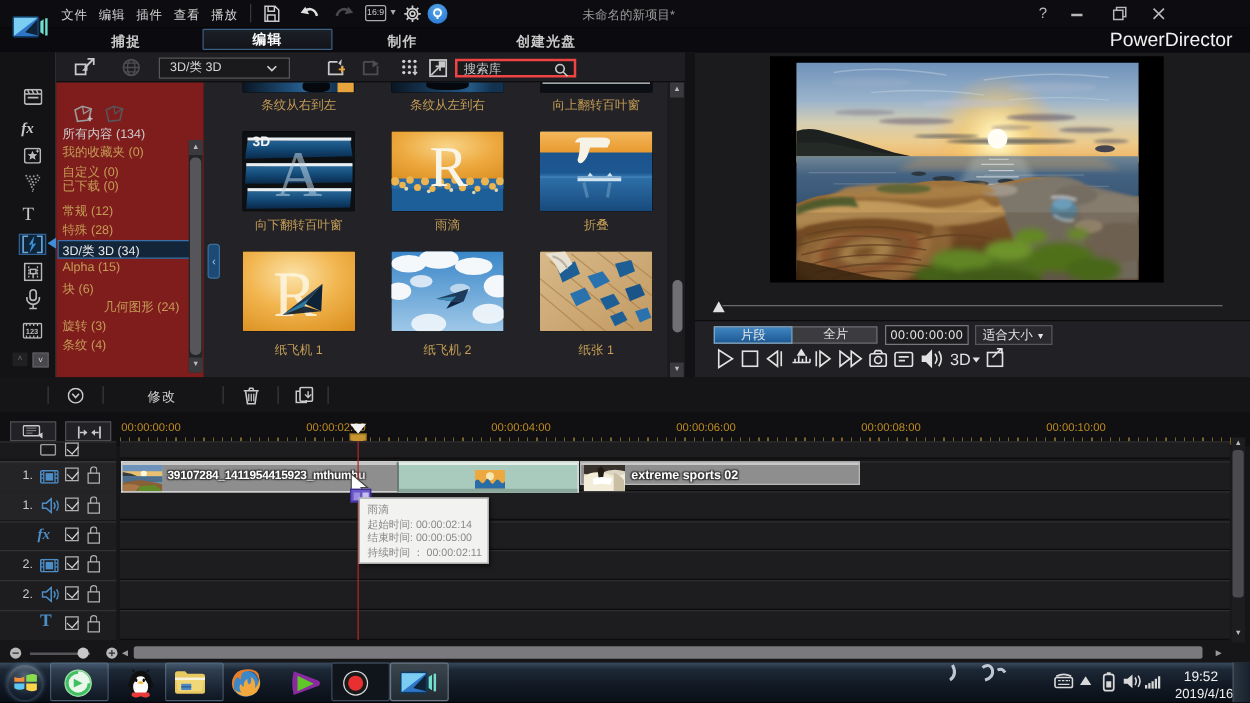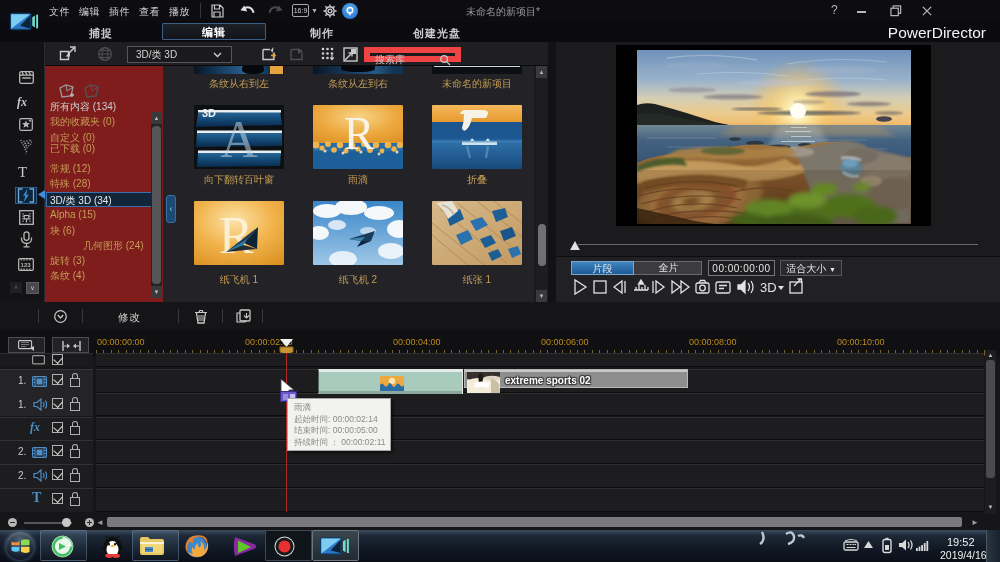--- a/index.html
+++ b/index.html
@@ -147,21 +147,21 @@
           <circle cx="6.5" cy="11" r="1.3"></circle>
         </g>
         <path d="M11 8 v4 M9.3 10.5 l1.7 2 l1.7 -2" stroke="#d0d0d0" stroke-width="1.2" fill="none"></path>
       </svg>
     <svg class="abs" style="left:298px;top:5px;" width="15" height="15" viewBox="0 0 15 15">
         <rect x="1" y="1" width="13" height="13" fill="none" stroke="#c9c9c9" stroke-width="1.4"></rect>
         <path d="M2 13 L8 7" stroke="#c9c9c9" stroke-width="1.4"></path>
         <path d="M5.5 6 h3.5 v3.5" fill="none" stroke="#c9c9c9" stroke-width="1.4"></path>
         <rect x="8" y="2" width="5" height="5" fill="#c9c9c9"></rect>
       </svg>
-    <div class="abs" style="left:319px;top:5px;width:97px;height:15px;background:#1a1a1d;border:6px solid #ef4444;color:#c9c9c9;font-size:10px;line-height:13px;padding-left:5px;">搜索库
+    <div class="abs" style="left:319px;top:5px;width:97px;height:15px;background:#1a1a1d;border:2px solid #ef4444;color:#c9c9c9;font-size:10px;line-height:13px;padding-left:5px;">搜索库
       <svg class="abs" style="right:4px;top:1px;" width="12" height="12" viewBox="0 0 12 12">
           <circle cx="5" cy="5" r="3.4" fill="none" stroke="#c9c9c9" stroke-width="1.3"></circle>
           <path d="M7.6 7.6 L11 11" stroke="#c9c9c9" stroke-width="1.3"></path>
         </svg>
     </div>
   </div>
   <div id="sidebar">
     <svg class="abs" style="left:19px;top:29px;" width="15" height="13" viewBox="0 0 15 13">
         <rect x="0.7" y="0.7" width="13.6" height="11.6" rx="1.5" fill="none" stroke="#b9b9b9" stroke-width="1.3"></rect>
         <path d="M1 4.2 h13 M3 0.7 L4.6 4.2 M6.5 0.7 L8.1 4.2 M10 0.7 L11.6 4.2" stroke="#b9b9b9" stroke-width="1.2"></path>
@@ -261,21 +261,21 @@
     <div class="thumb" style="left:150px;top:-56px;">
         <div class="abs" style="left:0;top:54px;width:90px;height:10px;background:linear-gradient(90deg,#0a1622,#1a4066 45%,#245a88 70%,#123250 90%);"></div>
         <div class="abs" style="left:28px;top:53px;width:34px;height:9px;background:#05080c;border-radius:40%;"></div>
       </div>
     <div class="thumb" style="left:269px;top:-56px;">
         <div class="abs" style="left:0;top:52px;width:90px;height:12px;background:#0c1014;"></div>
         <div class="abs" style="left:2px;top:55px;width:86px;height:2px;background:#cfd6da;"></div>
       </div>
     <span class="tlabel" style="left:16px;top:11px;">条纹从右到左</span>
     <span class="tlabel" style="left:135px;top:11px;">条纹从左到右</span>
-    <span class="tlabel" style="left:254px;top:11px;">未命名的新项目</span>
+    <span class="tlabel" style="left:254px;top:11px;">向上翻转百叶窗</span>
 
     <div class="thumb" style="left:31px;top:39px;">
       <svg width="90" height="64" viewBox="0 0 90 64">
         <rect width="90" height="64" fill="#0d1013"></rect>
         <defs>
             <linearGradient id="slat" x1="0" y1="0" x2="0" y2="1">
               <stop offset="0" stop-color="#2a6a9a"></stop>
               <stop offset="0.5" stop-color="#134a78"></stop>
               <stop offset="1" stop-color="#0a2a4a"></stop>
             </linearGradient>
@@ -733,20 +733,35 @@
     <svg class="abs" style="left:33px;top:116px;" width="14" height="13" viewBox="0 0 14 13">
         <path d="M1 4.5 h3 l4 -3.5 v11 l-4 -3.5 h-3 z" fill="none" stroke="#4c8ec8" stroke-width="1.2"></path>
         <path d="M10 4 q2 2.5 0 5 M12.2 2.5 q3 4 0 8" fill="none" stroke="#4c8ec8" stroke-width="1.2"></path>
       </svg>
     <div class="cbx" style="left:52px;top:116px;"></div>
       <div class="lck" style="left:69px;top:115px;"></div>
     <span class="abs" style="left:32px;top:137px;font-size:14px;color:#4c8ec8;font-weight:bold;font-family:'Liberation Serif',serif;">T</span>
     <div class="cbx" style="left:52px;top:140px;"></div>
       <div class="lck" style="left:69px;top:139px;"></div>
 
+    <div class="abs" style="left:97px;top:16px;width:221px;height:25px;background:#8e8e8e;border:1px solid #e8e8e8;border-right:none;">
+      <div class="abs" style="left:0;top:0;width:219px;height:2px;background:#c8c8c8;"></div>
+      <svg class="abs" style="left:0px;top:2px;" width="32" height="21" viewBox="0 0 32 21">
+        <rect width="32" height="21" fill="#8abbd8"></rect>
+        <rect y="0" width="32" height="8" fill="#6d93bd"></rect>
+        <rect y="5" width="32" height="4" fill="#e8c070"></rect>
+        <circle cx="17" cy="7" r="2.5" fill="#fff8e0"></circle>
+        <rect y="9" width="32" height="5" fill="#4e6e8e"></rect>
+        <path d="M0 14 L14 12 L32 15 L32 21 L0 21 z" fill="#8a6038"></path>
+        <path d="M0 16 Q8 14 14 17 L10 21 L0 21 z" fill="#a87848"></path>
+        <path d="M14 17 L26 16 L32 21 L12 21 z" fill="#5f8a28"></path>
+        <path d="M0 9 L0 5.5 L7 7 L12 9 z" fill="#333c42"></path>
+      </svg>
+      <span class="abs" style="left:36px;top:5px;font-size:9.5px;font-weight:bold;color:#fff;letter-spacing:-0.2px;text-shadow:1px 1px 1px #333, -1px -1px 1px #333, 1px -1px 1px #333, -1px 1px 1px #333;white-space:nowrap;">39107284_1411954415923_mthumb<span style="opacity:0.7;">u</span></span>
+    </div>
     <div class="abs" style="left:318px;top:16px;width:145px;height:25px;background:#a9cbbe;border:1px solid #e8e8e8;border-left:1px solid #55655e;">
       <div class="abs" style="left:0;top:0;width:143px;height:2px;background:#e4ede8;"></div>
       <div class="abs" style="left:0;top:21px;width:143px;height:3px;background:#8aa99c;"></div>
       <svg class="abs" style="left:61px;top:6px;" width="24" height="15" viewBox="0 0 24 15">
         <rect width="24" height="15" fill="#eda93f"></rect>
         <circle cx="12" cy="5" r="3.2" fill="#f8e7b0"></circle>
         <path d="M0 9 q2 -3 4 0 q2 3 4 0 q2 -4 4 0 q2 4 4 0 q2 -3 4 0 q2 3 4 0 L24 15 L0 15 z" fill="#2a6da6"></path>
       </svg>
     </div>
     <div class="abs" style="left:464px;top:16px;width:224px;height:19px;background:#8e8e8e;border:1px solid #b8b8b8;">

